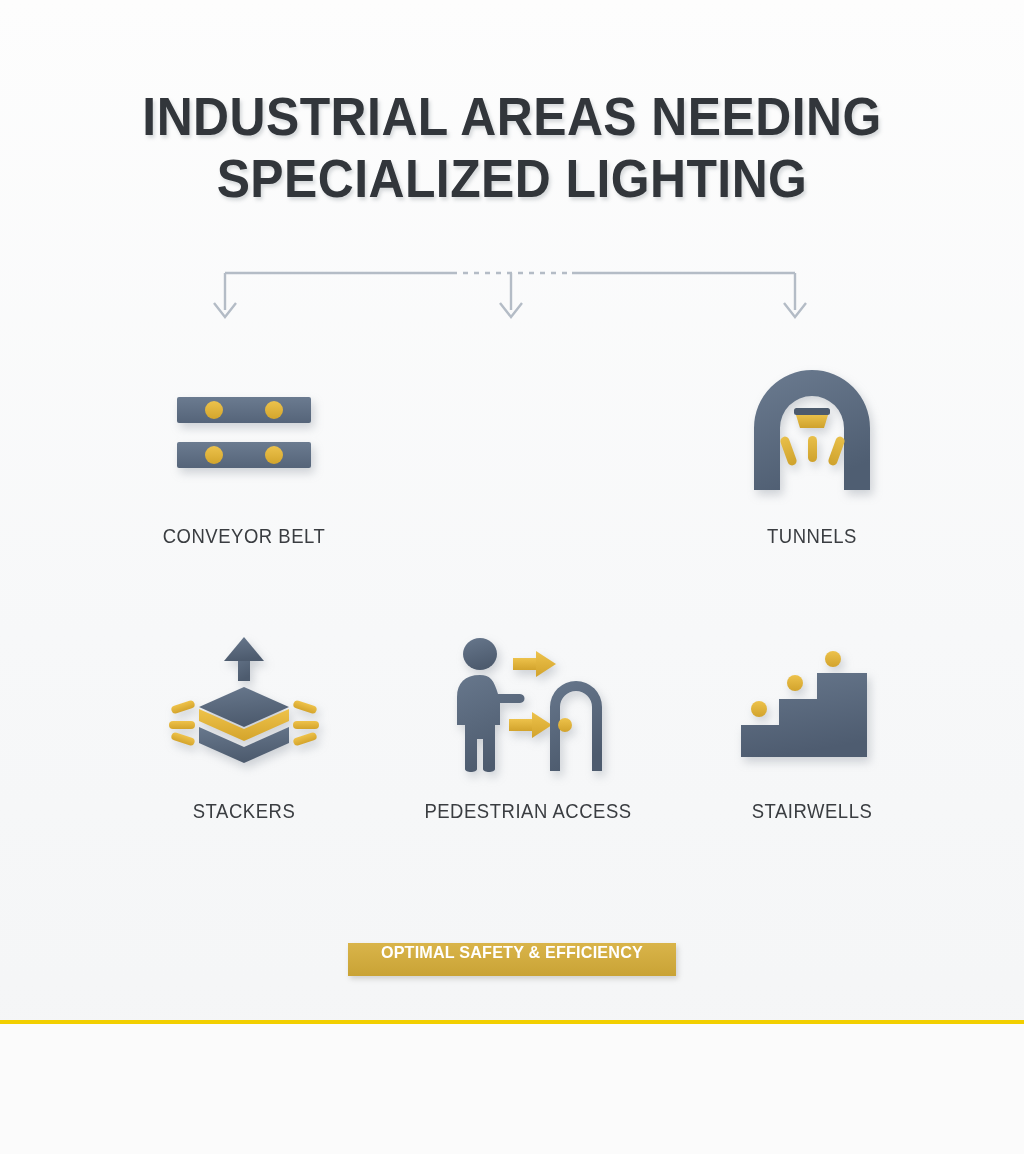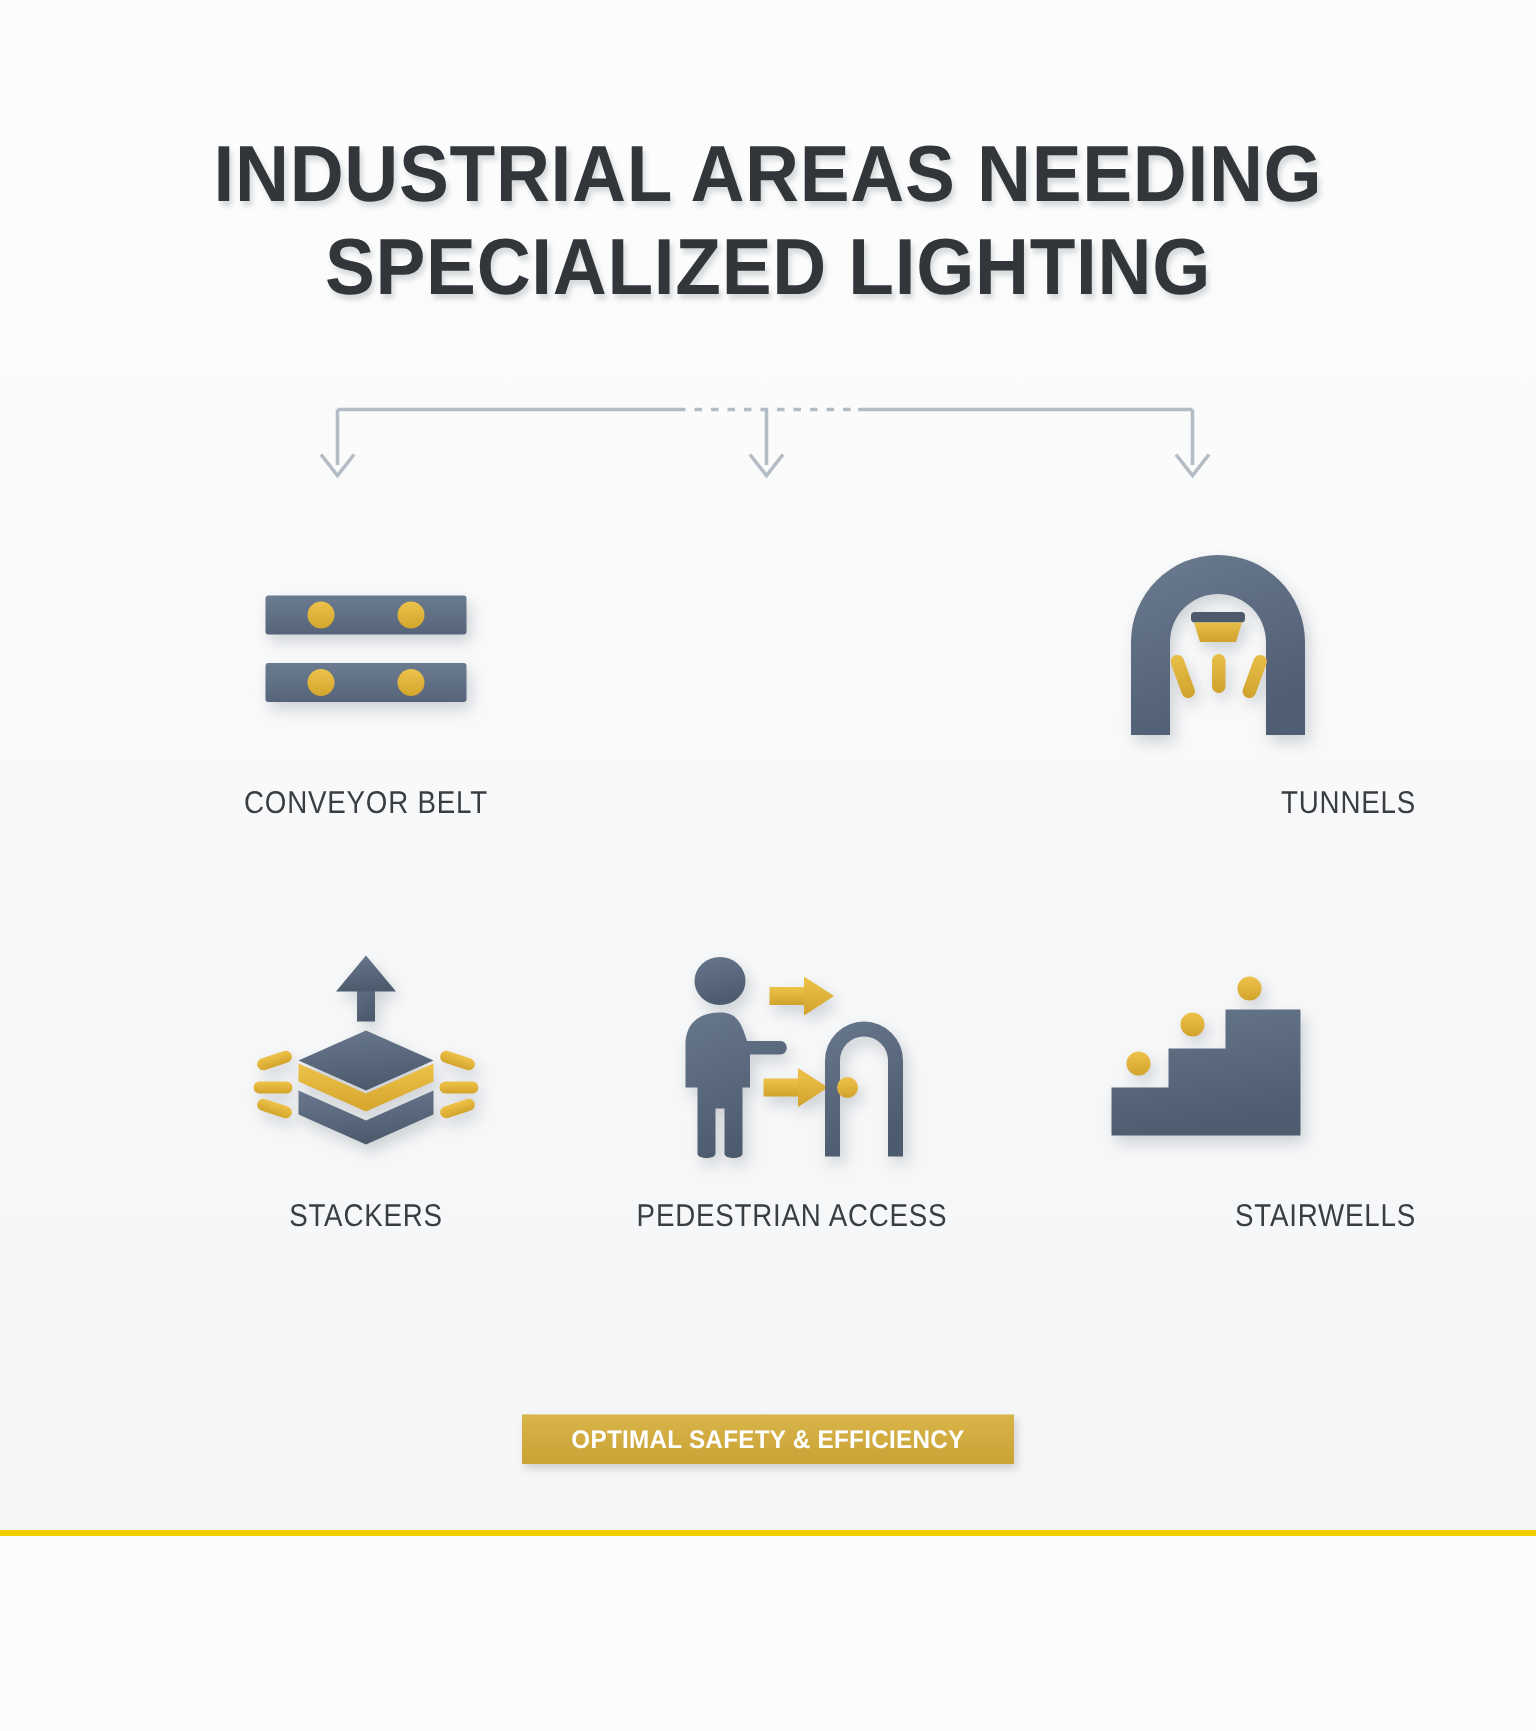--- a/index.html
+++ b/index.html
@@ -32,42 +32,42 @@
   .connector{position:absolute;left:0;top:255px;width:1024px;height:80px;}
 
   
   .grid{position:absolute;left:16px;top:360px;width:1024px;}
   .row{position:relative;height:275px;}
   .cell{
     position:absolute;width:300px;text-align:center;
   }
   .cell.c1{left:78px;}
   .cell.c2{left:362px;}
-  .cell.c3{left:646px;text-align:right;}
+  .cell.c3{left:646px;}
   .iconwrap{
     height:140px;display:flex;align-items:center;justify-content:center;
   }
   .iconwrap svg{display:block;filter:drop-shadow(3px 5px 5px rgba(110,120,132,0.30));}
   .caption{
     margin-top:24px;
     font-family:"Liberation Sans","DejaVu Sans",sans-serif;
     font-weight:normal;
     font-size:21px;
     letter-spacing:0.6px;
     color:#3a3d41;
     transform:scaleX(0.88);
     white-space:nowrap;
   }
 
   
   .banner{
     position:absolute;left:348px;top:943px;width:328px;height:33px;
     background:linear-gradient(180deg,#d9b44a 0%,#c9a335 100%);
     box-shadow:2px 3px 5px rgba(120,120,110,0.28);
-    display:flex;align-items:center;justify-content:center;
+    display:flex;align-items:flex-start;justify-content:center;
   }
   .banner span{
     color:#ffffff;font-weight:bold;font-size:17px;letter-spacing:0.2px;
     transform:scaleX(0.95);white-space:nowrap;
   }
 
   
   .divider{
     position:absolute;left:0;top:1020px;width:1024px;height:4px;
     background:#f2cf00;

